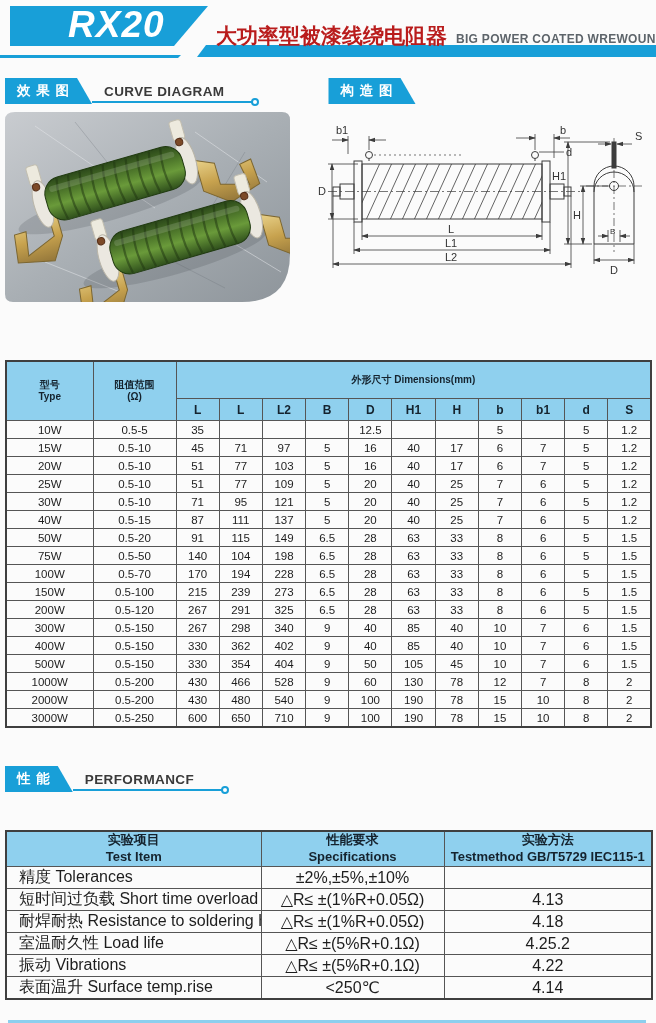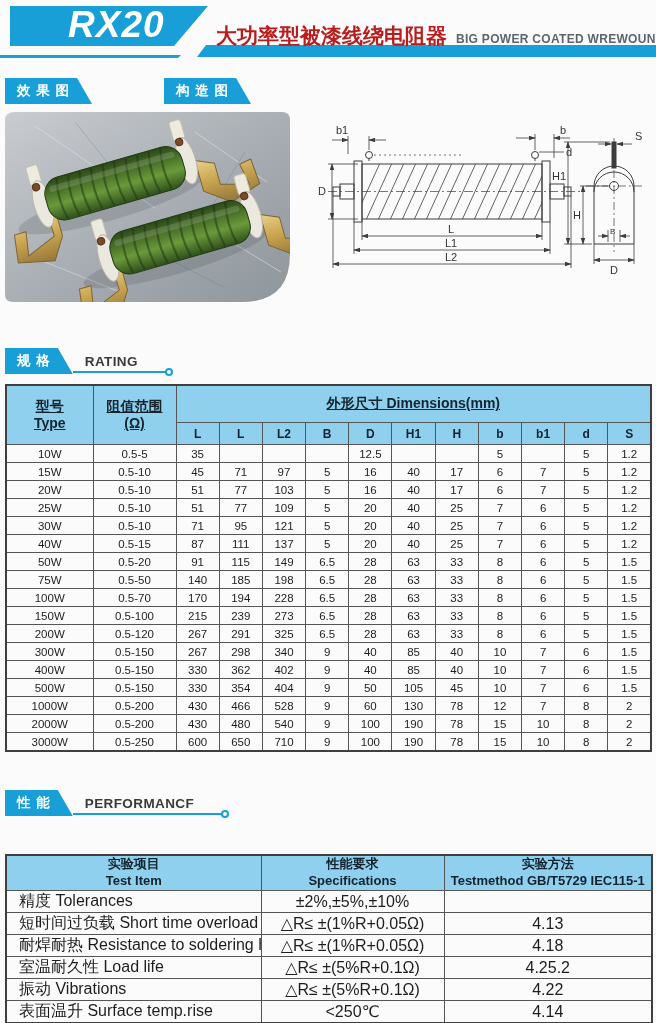--- a/index.html
+++ b/index.html
@@ -44,21 +44,21 @@
 
   
   .visuals{position:relative;height:246px;}
   .photo-svg{position:absolute;left:5px;top:10px;}
   .constr-svg{position:absolute;left:302px;top:22px;}
 
   
   table{border-collapse:collapse;margin:12px 5px 0 5px;width:646px;table-layout:fixed;border:2px solid #3f3f3f;}
   th,td{border:1px solid #555;text-align:center;padding:0;overflow:hidden;white-space:nowrap;}
   thead th{background:#8fd0ee;font-weight:600;color:#15232e;}
-  .rating thead .big th{height:36px;font-size:14px;line-height:1.25;text-decoration:underline;}
+  .rating thead .big th{height:36px;font-size:10px;line-height:1.25;}
   .rating thead .sub th{height:21px;font-size:12px;}
   .rating tbody td{height:17px;font-size:11.5px;color:#1d1d1d;}
   .perf thead th{height:34px;font-size:13px;line-height:1.3;}
   .perf tbody td{height:14px;font-size:16px;color:#1d1d1d;}
   .perf tbody td:first-child{text-align:left;padding-left:12px;}
 
   
   .footer-bar{height:7px;background:#8ccfee;margin:20px 10px 0 8px;}
 </style>
 </head>
@@ -75,20 +75,21 @@
     <div class="badge-text">RX20</div>
     <div class="titles">
       <span class="title-cn">大功率型被漆线绕电阻器</span>
       <span class="title-en">BIG POWER COATED WREWOUND RESISTORS</span>
     </div>
   </div>
 
   <div class="sect-row-top">
     <div class="sect">
       <div class="tag">效 果 图</div>
+      <div class="slabel">CURVE DIAGRAM</div>
     </div>
     <div class="sect-gap"></div>
     <div class="sect">
       <div class="tag">构 造 图</div>
     </div>
   </div>
 
   <div class="visuals">
 
     <svg class="photo-svg" width="285" height="190" viewBox="0 0 285 190">
@@ -269,24 +270,20 @@
         <text x="308" y="110" font-size="8" fill="#333" stroke="none">B</text>
 
         <line x1="292" y1="120" x2="292" y2="140"></line>
           <line x1="332" y1="120" x2="332" y2="140"></line>
         <line x1="292" y1="136" x2="332" y2="136" marker-start="url(#arr)" marker-end="url(#arr)"></line>
         <text x="308" y="150" fill="#333" stroke="none">D</text>
       </g>
     </svg>
   </div>
 
-  <div class="sect sect-single">
-    <div class="tag">规 格</div>
-    <div class="slabel">RATING</div>
-  </div>
 
   <table class="rating">
     <colgroup>
       <col style="width:87px">
         <col style="width:83px">
       <col span="11" style="width:43.2px">
     </colgroup>
     <thead>
       <tr class="big">
         <th rowspan="2">
@@ -416,21 +413,21 @@
           <td>33</td>
           <td>8</td>
           <td>6</td>
           <td>5</td>
           <td>1.5</td>
         </tr>
         <tr>
           <td>75W</td>
           <td>0.5-50</td>
           <td>140</td>
-          <td>185</td>
+          <td>104</td>
           <td>198</td>
           <td>6.5</td>
           <td>28</td>
           <td>63</td>
           <td>33</td>
           <td>8</td>
           <td>6</td>
           <td>5</td>
           <td>1.5</td>
         </tr>

